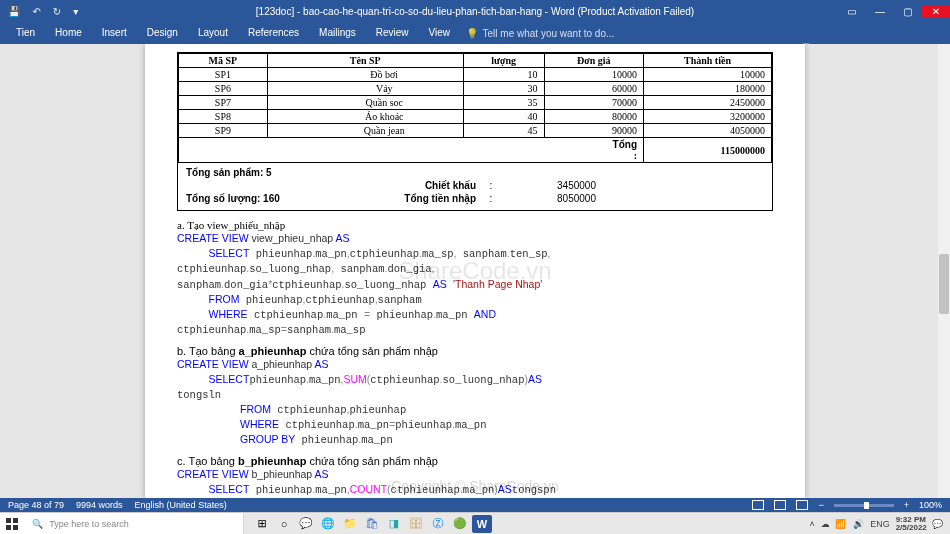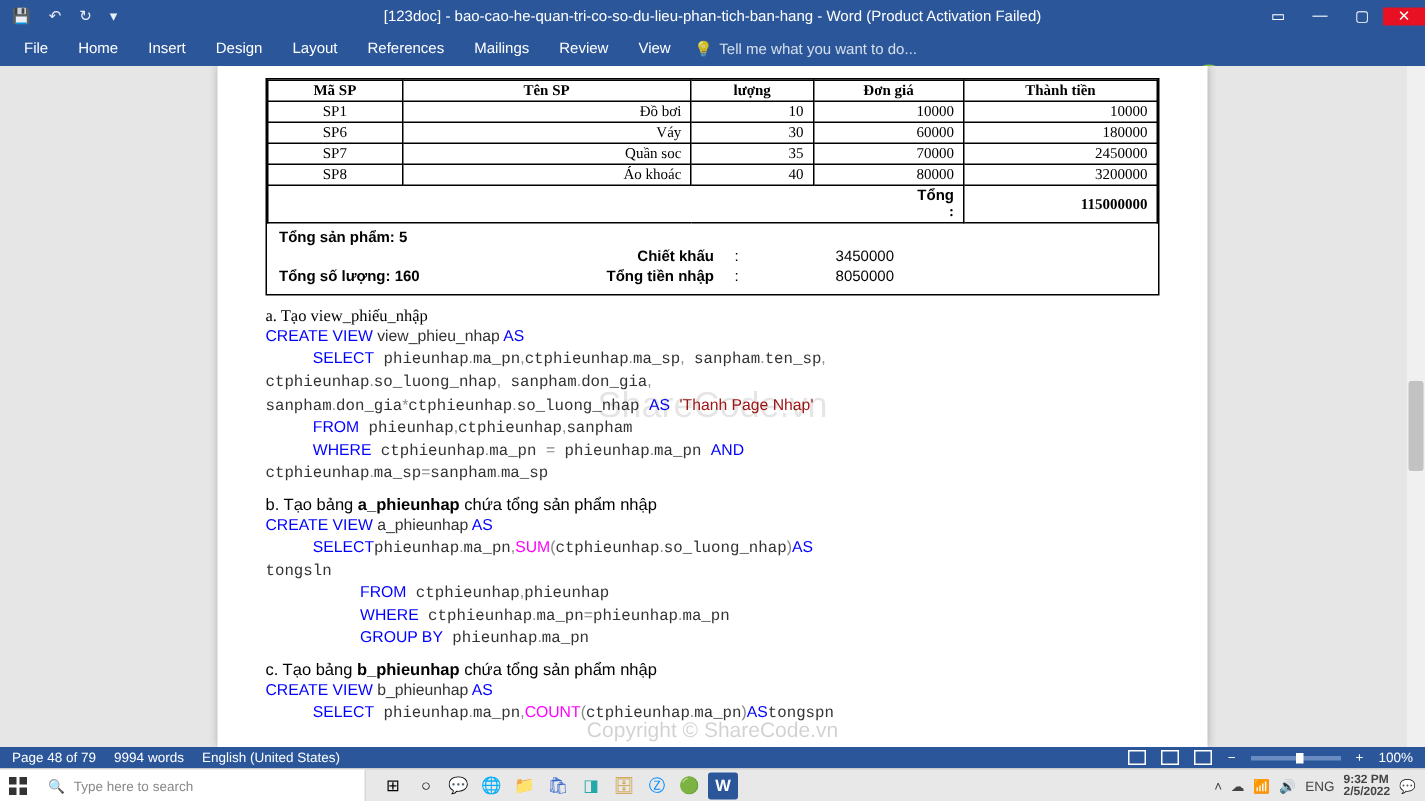--- a/index.html
+++ b/index.html
@@ -22,21 +22,21 @@
 
 
 .docarea { position: absolute; top: 44px; bottom: 36px; left: 0; right: 0; background: #e6e6e6; overflow: hidden; display: flex; justify-content: center; }
 .page { width: 660px; background: #fff; box-shadow: 0 0 6px rgba(0,0,0,.3); padding: 0 32px 24px 32px; font-size: 10px; color: #000; font-family: "Times New Roman", serif; position: relative; }
 
 
 .rpt { border: 1px solid #000; margin-top: 8px; }
 .rpt table.inner { border-collapse: collapse; width: 100%; font-size: 10px; }
 .rpt table.inner th, .rpt table.inner td { border: 1px solid #000; padding: 1px 6px; text-align: center; font-family: "Times New Roman", serif; }
 .rpt table.inner th { font-weight: bold; }
-.rpt table.inner td.l { text-align: right; padding-left: 44px; }
+.rpt table.inner td.l { text-align: center; padding-left: 44px; }
 .rpt table.inner td.r { text-align: right; }
 .rpt .totals { font-size: 10px; padding: 2px 8px 6px 8px; font-family: "Times New Roman", serif; }
 .rpt .totals .row { display: flex; margin-top: 2px; }
 .rpt .totals .c1 { width: 140px; font-weight: bold; }
 .rpt .totals .c2 { flex: 0 0 150px; text-align: right; font-weight: bold; }
 .rpt .totals .c3 { width: 30px; text-align: center; }
 .rpt .totals .c4 { width: 90px; text-align: right; }
 .tongrow td { font-weight: bold; }
 
 
@@ -94,21 +94,21 @@
   <div class="title">[123doc] - bao-cao-he-quan-tri-co-so-du-lieu-phan-tich-ban-hang - Word (Product Activation Failed)</div>
   <div class="wincontrols">
     <span>▭</span>
     <span>—</span>
     <span>▢</span>
     <span class="close">✕</span>
   </div>
 </div>
 
 <div class="ribbon">
-  <span class="tab">File</span>
+  <span class="tab">Tien</span>
   <span class="tab">Home</span>
   <span class="tab">Insert</span>
   <span class="tab">Design</span>
   <span class="tab">Layout</span>
   <span class="tab">References</span>
   <span class="tab">Mailings</span>
   <span class="tab">Review</span>
   <span class="tab">View</span>
   <span class="tellme">
     <span class="bulb">💡</span>
@@ -160,20 +160,27 @@
               <td class="r">35</td>
               <td class="r">70000</td>
               <td class="r">2450000</td>
             </tr>
         <tr>
               <td>SP8</td>
               <td class="l">Áo khoác</td>
               <td class="r">40</td>
               <td class="r">80000</td>
               <td class="r">3200000</td>
+            </tr>
+        <tr>
+              <td>SP9</td>
+              <td class="l">Quần jean</td>
+              <td class="r">45</td>
+              <td class="r">90000</td>
+              <td class="r">4050000</td>
             </tr>
         <tr class="tongrow">
               <td colspan="4" style="text-align:right"><span>Tổng</span><br>:</td>
               <td class="r">115000000</td>
             </tr>
       </tbody>
         </table>
       <div class="totals">
         <div class="row">
           <div class="c1">Tổng sản phẩm:  5</div>

